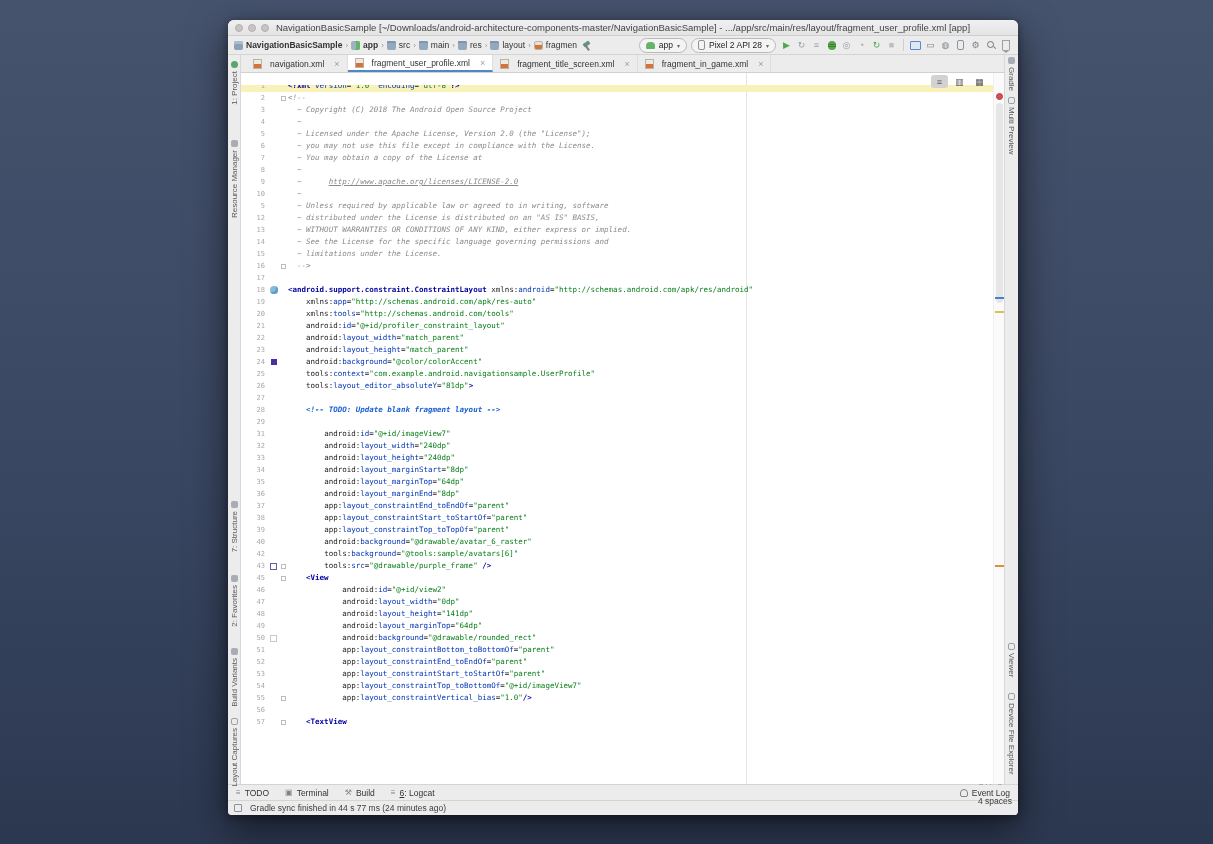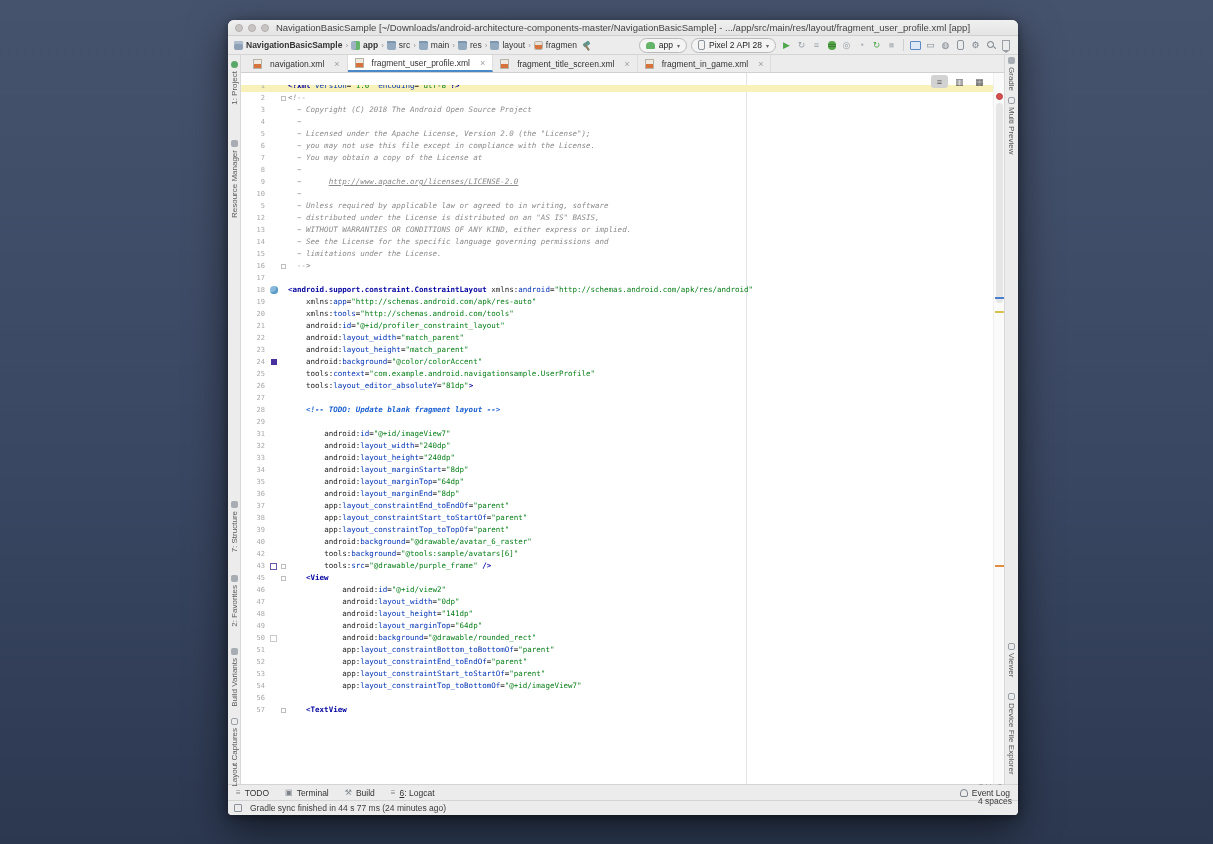--- a/index.html
+++ b/index.html
@@ -582,20 +582,28 @@
               <span class="fold"></span>
               <span class="code">            <span class="np">app:</span><span class="a">layout_constraintStart_toStartOf</span>=<span class="s">"parent"</span></span>
             </div>
             <div class="row">
               <span class="ln">54</span>
               <span class="gi"></span>
               <span class="fold"></span>
               <span class="code">            <span class="np">app:</span><span class="a">layout_constraintTop_toBottomOf</span>=<span class="s">"@+id/imageView7"</span></span>
             </div>
             <div class="row">
+              <span class="ln">55</span>
+              <span class="gi"></span>
+              <span class="fold">
+                <span class="fm"></span>
+              </span>
+              <span class="code">            <span class="np">app:</span><span class="a">layout_constraintVertical_bias</span>=<span class="s">"1.0"</span><span class="p">/&gt;</span></span>
+            </div>
+            <div class="row">
               <span class="ln">56</span>
               <span class="gi"></span>
               <span class="fold"></span>
               <span class="code"></span>
             </div>
             <div class="row">
               <span class="ln">57</span>
               <span class="gi"></span>
               <span class="fold">
                 <span class="fm"></span>

